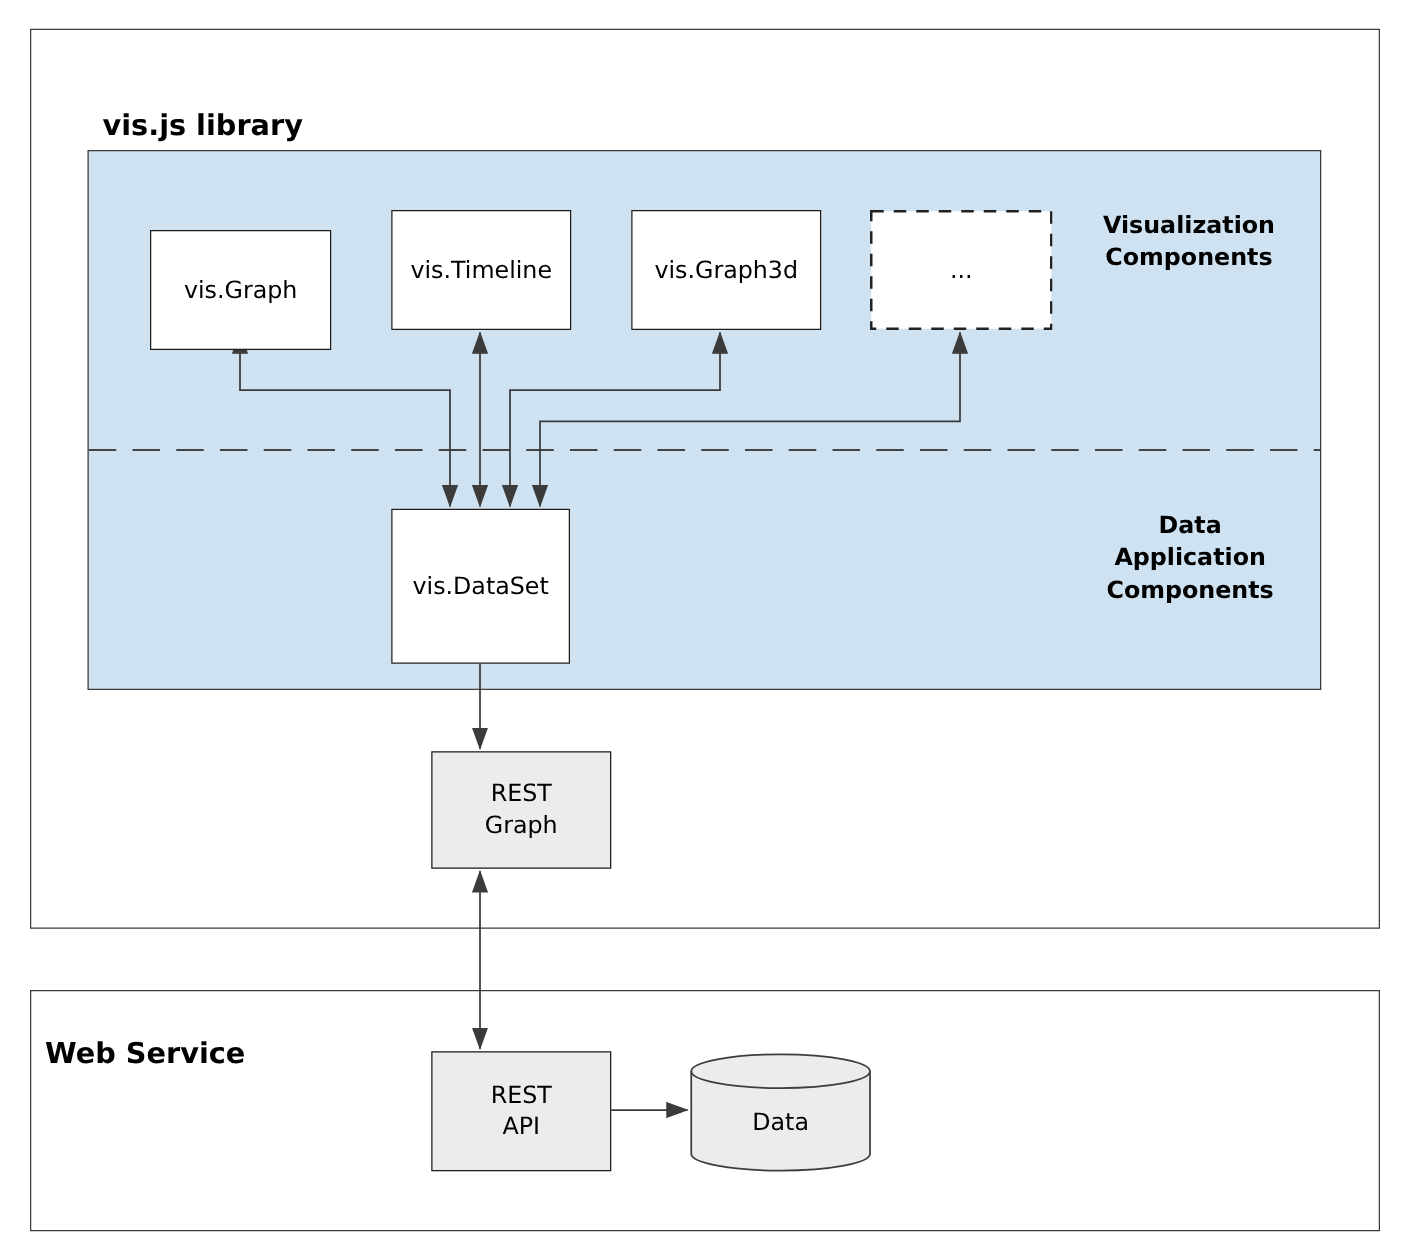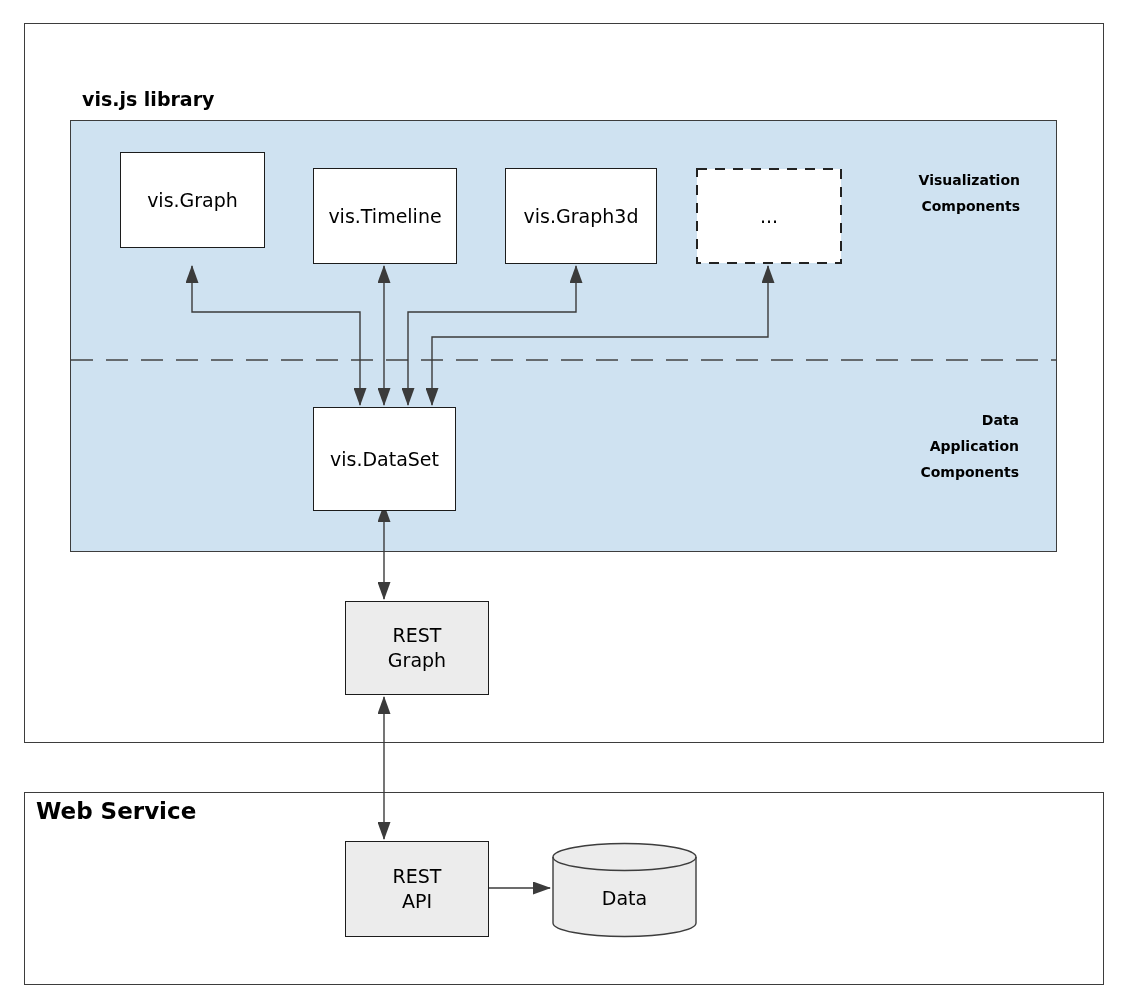--- a/index.html
+++ b/index.html
@@ -87,30 +87,30 @@
   .title {
     position: absolute;
     font-weight: bold;
     font-size: 23px;
     z-index: 2;
     white-space: nowrap;
   }
   .sub-title {
     position: absolute;
     font-weight: bold;
+    font-size: 23px;
+    z-index: 2;
+    white-space: nowrap;
+  }
+  .section-label {
+    position: absolute;
+    font-weight: bold;
     font-size: 19px;
-    z-index: 2;
-    white-space: nowrap;
-  }
-  .section-label {
-    position: absolute;
-    font-weight: bold;
-    font-size: 14px;
     line-height: 26px;
-    text-align: right;
+    text-align: center;
     z-index: 2;
     white-space: nowrap;
   }
   .cylinder {
     position: absolute;
     z-index: 2;
   }
   .cylinder .cyl-label {
     position: absolute;
     left: 0; top: 16px; right: 0; bottom: 0;
@@ -126,21 +126,21 @@
 <body>
 
 <div class="canvas">
 
   <div class="container-box" style="left:24px; top:23px; width:1080px; height:720px;"></div>
   <div class="container-box" style="left:24px; top:792px; width:1080px; height:193px;"></div>
 
   <div class="library-box"></div>
 
   <div class="sub-title" style="left:82px; top:88px;">vis.js library</div>
-  <div class="title" style="left:36px; top:798px;">Web Service</div>
+  <div class="title" style="left:36px; top:830px;">Web Service</div>
 
   <div class="section-label" style="right:108px; top:167px;">
     <div>Visualization</div>
     <div>Components</div>
   </div>
   <div class="section-label" style="right:109px; top:407px;">
     <div>Data</div>
     <div>Application</div>
     <div>Components</div>
   </div>
@@ -156,37 +156,37 @@
 
     <path class="connector" d="M192,266 L192,312 L360,312 L360,405" marker-start="url(#ah)" marker-end="url(#ah)"></path>
     <path class="connector" d="M384,266 L384,405" marker-start="url(#ah)" marker-end="url(#ah)"></path>
     <path class="connector" d="M576,266 L576,312 L408,312 L408,405" marker-start="url(#ah)" marker-end="url(#ah)"></path>
     <path class="connector" d="M768,266 L768,337 L432,337 L432,405" marker-start="url(#ah)" marker-end="url(#ah)"></path>
     <path class="connector" d="M384,505 L384,599" marker-start="url(#ah)" marker-end="url(#ah)"></path>
     <path class="connector" d="M384,697 L384,839" marker-start="url(#ah)" marker-end="url(#ah)"></path>
     <path class="connector" d="M459,888 L550,888" marker-start="url(#ah)" marker-end="url(#ah)"></path>
   </svg>
 
-  <div class="node node-white" style="left:120px; top:152px; width:145px; height:96px;">
+  <div class="node node-white" style="left:120px; top:184px; width:145px; height:96px;">
     <span class="node-label">vis.Graph</span>
   </div>
   <div class="node node-white" style="left:313px; top:168px; width:144px; height:96px;">
     <span class="node-label">vis.Timeline</span>
   </div>
   <div class="node node-white" style="left:505px; top:168px; width:152px; height:96px;">
     <span class="node-label">vis.Graph3d</span>
   </div>
   <div class="node node-dashed" style="left:696px; top:168px; width:146px; height:96px;">
     <svg class="dash-svg" width="146" height="96">
       <rect class="dashed-rect" x="1" y="1" width="144" height="94"></rect>
     </svg>
     <span class="node-label">...</span>
   </div>
 
-  <div class="node node-white" style="left:313px; top:407px; width:143px; height:104px;">
+  <div class="node node-white" style="left:313px; top:407px; width:143px; height:124px;">
     <span class="node-label">vis.DataSet</span>
   </div>
 
   <div class="node node-gray" style="left:313px; top:601px; width:144px; height:94px;">
     <div>REST</div>
     <div>Graph</div>
   </div>
 
   <div class="node node-gray" style="left:313px; top:841px; width:144px; height:96px;">
     <div>REST</div>

